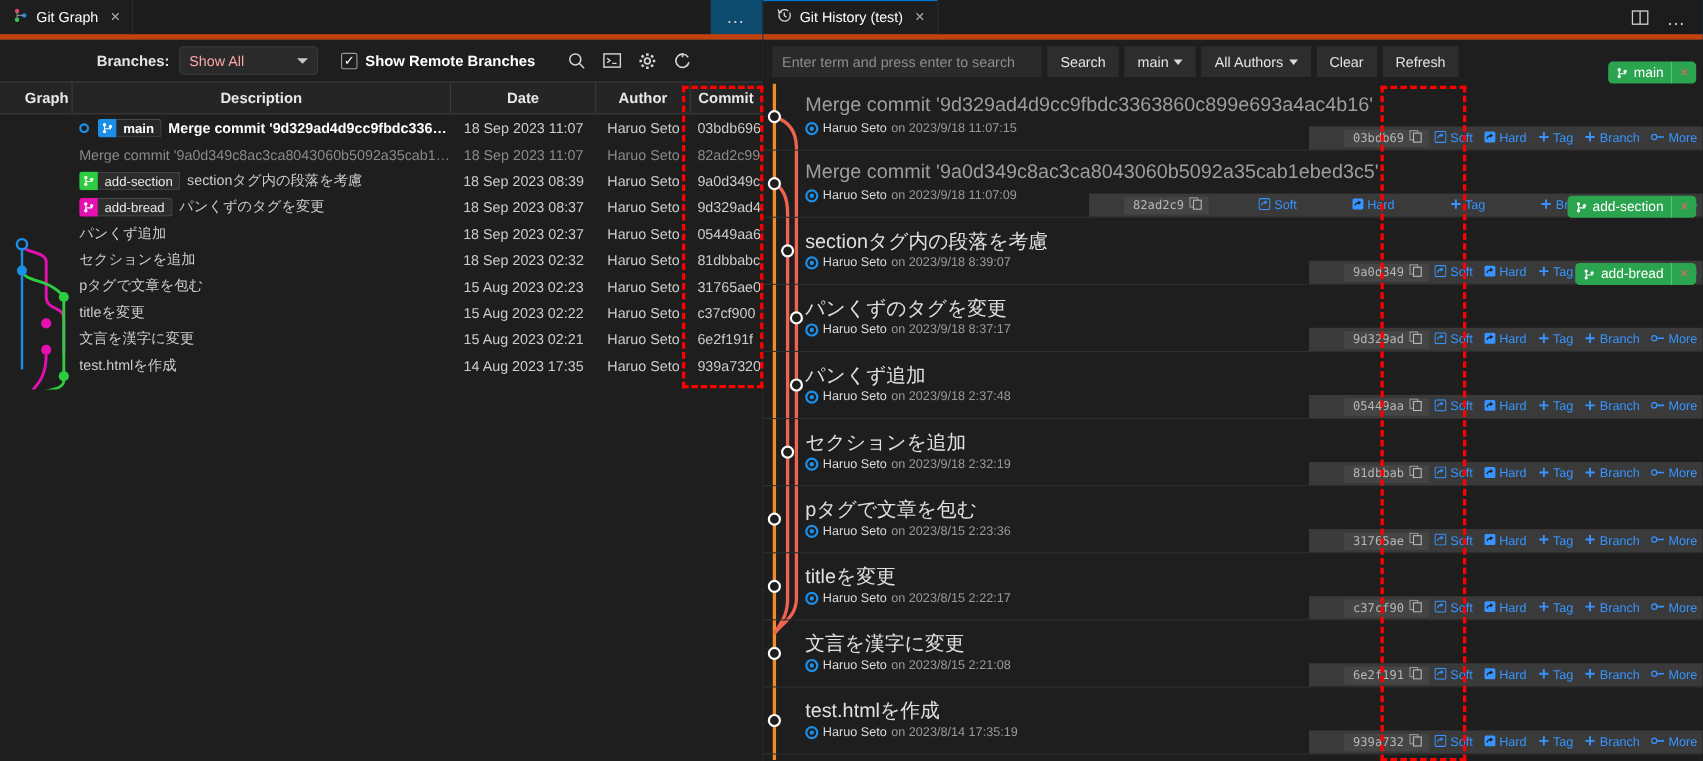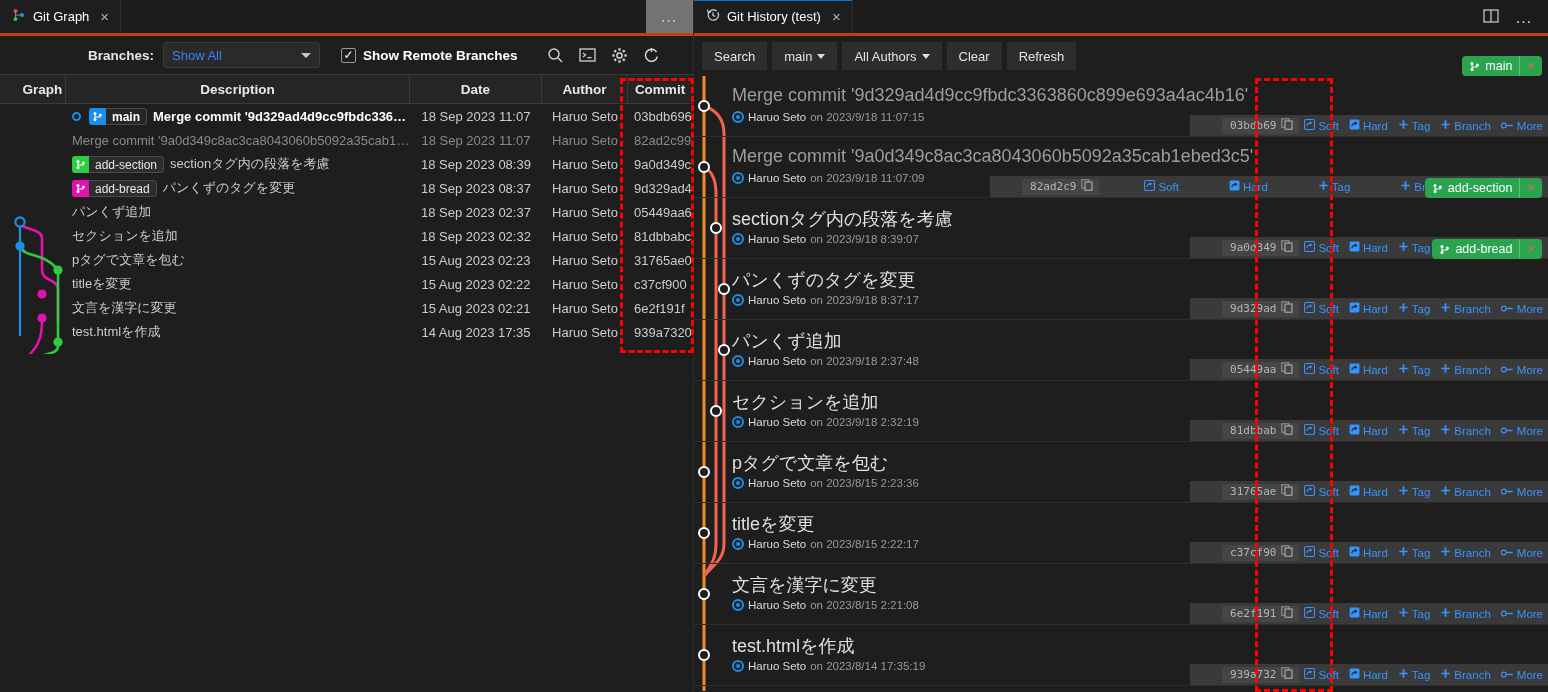--- a/index.html
+++ b/index.html
@@ -9,38 +9,38 @@
     font-family: "Liberation Sans", sans-serif;
     overflow: hidden;
     color: #cccccc;
   }
   #app { position: relative; width: 1548px; height: 692px; display: flex; }
 
   
   #left-pane { width: 694px; height: 692px; background: #1e1e1e; position: relative;
                border-right: 1px solid #2b2b2b; }
 
-  .tabbar { height: 36px; background: #737373; display: flex; align-items: stretch;
-            border-bottom: 3px solid #c2410c; position: relative; }
+  .tabbar { height: 36px; background: #0c4a6e; display: flex; align-items: stretch;
+            border-bottom: 5px solid #c2410c; position: relative; }
   .tab { display: flex; align-items: center; gap: 7px; padding: 0 11px 0 12px;
          background: #1e1e1e; font-size: 13px; color: #bfbfbf; position: relative;
          border-right: 1px solid #2b2b2b; }
   .tab.active { background: #1e1e1e; color: #ffffff; }
   .tab.active.topline::before { content:""; position:absolute; left:0; right:0; top:0;
          height: 1px; background: #0078d4; }
   .tab-close { font-size: 15px; color: #b0b0b0; line-height: 1; margin-left: 4px; }
   .tabbar-spacer { flex: 1; background: #1c1c1c; }
   .dots { color: #cfcfcf; font-size: 17px; letter-spacing: 2px; padding: 0 14px;
           display:flex; align-items:center; }
 
   .gg-toolbar { height: 38px; display: flex; align-items: center; gap: 9px;
                 padding-left: 88px; background: #1e1e1e; }
   .gg-label { font-size: 13.5px; font-weight: bold; color: #e6e6e6; }
-  .gg-select { width: 157px; height: 26px; background: #2a2a2a; border: 1px solid #3d3d3d;
-               border-radius: 4px; color: #3b82f6; font-size: 13px; display: flex;
+  .gg-select { width: 126px; height: 26px; background: #2a2a2a; border: 1px solid #3d3d3d;
+               border-radius: 4px; color: #fca5a5; font-size: 13px; display: flex;
                align-items: center; padding: 0 8px; position: relative; }
   .gg-select .caret { position: absolute; right: 8px; width: 0; height: 0;
                border-left: 5px solid transparent; border-right: 5px solid transparent;
                border-top: 5px solid #c8c8c8; }
   .gg-check { display: flex; align-items: center; gap: 7px; margin-left: 12px; }
   .cbox { width: 15px; height: 15px; border: 1px solid #9a9a9a; border-radius: 2px;
           display:flex; align-items:center; justify-content:center;
           font-size: 12px; color: #ffffff; line-height:1; }
   .gg-check span.lbl { font-size: 13.5px; font-weight: bold; color: #ffffff; }
   .gg-icons { display: flex; align-items: center; gap: 15px; margin-left: 20px; }
@@ -379,20 +379,23 @@
           <svg width="16" height="14" viewBox="0 0 16 14">
               <rect x="1" y="1" width="14" height="12" stroke="#cfcfcf" stroke-width="1.2" fill="none"></rect>
               <path d="M8 1 L8 13" stroke="#cfcfcf" stroke-width="1.2"></path>
             </svg>
         </span>
         <span class="dots" style="padding:0 4px;">…</span>
       </div>
     </div>
 
     <div class="gh-toolbar">
+      <div class="gh-search">
+        <span>Enter term and press enter to search</span>
+      </div>
       <div class="gh-btn">
         <span>Search</span>
       </div>
       <div class="gh-btn">
         <span>main</span>
         <span class="cr"></span>
       </div>
       <div class="gh-btn">
         <span>All Authors</span>
         <span class="cr"></span>

